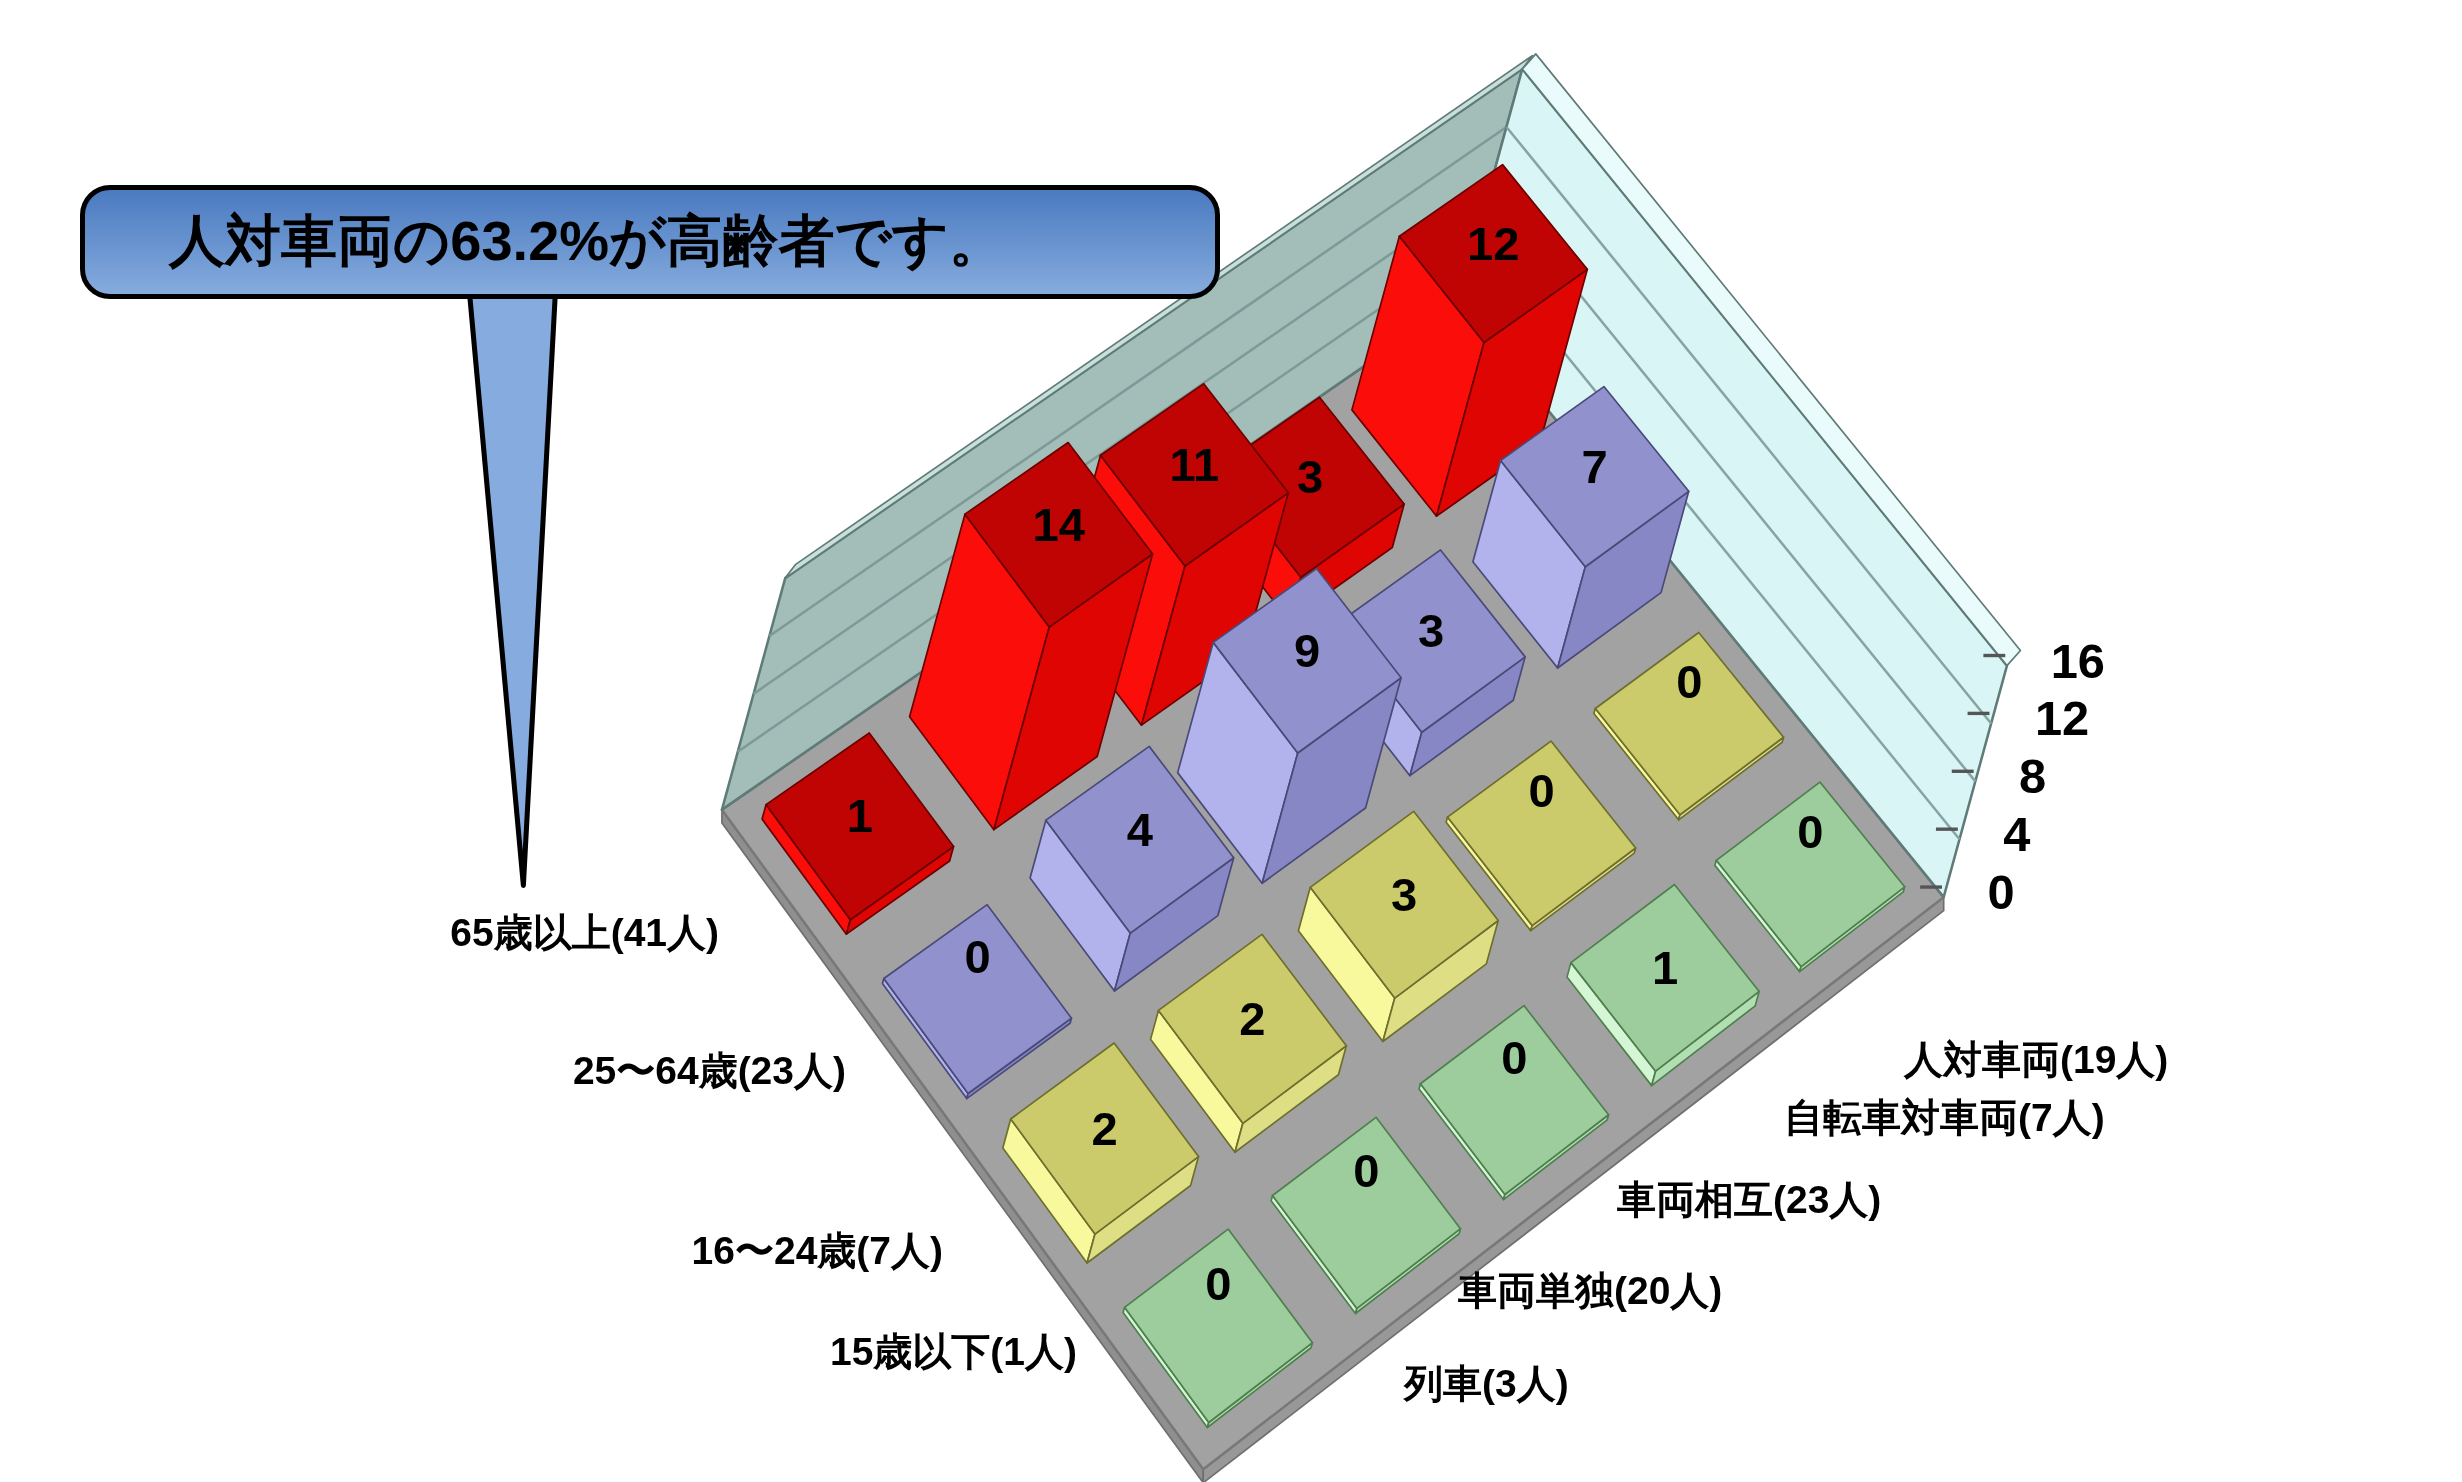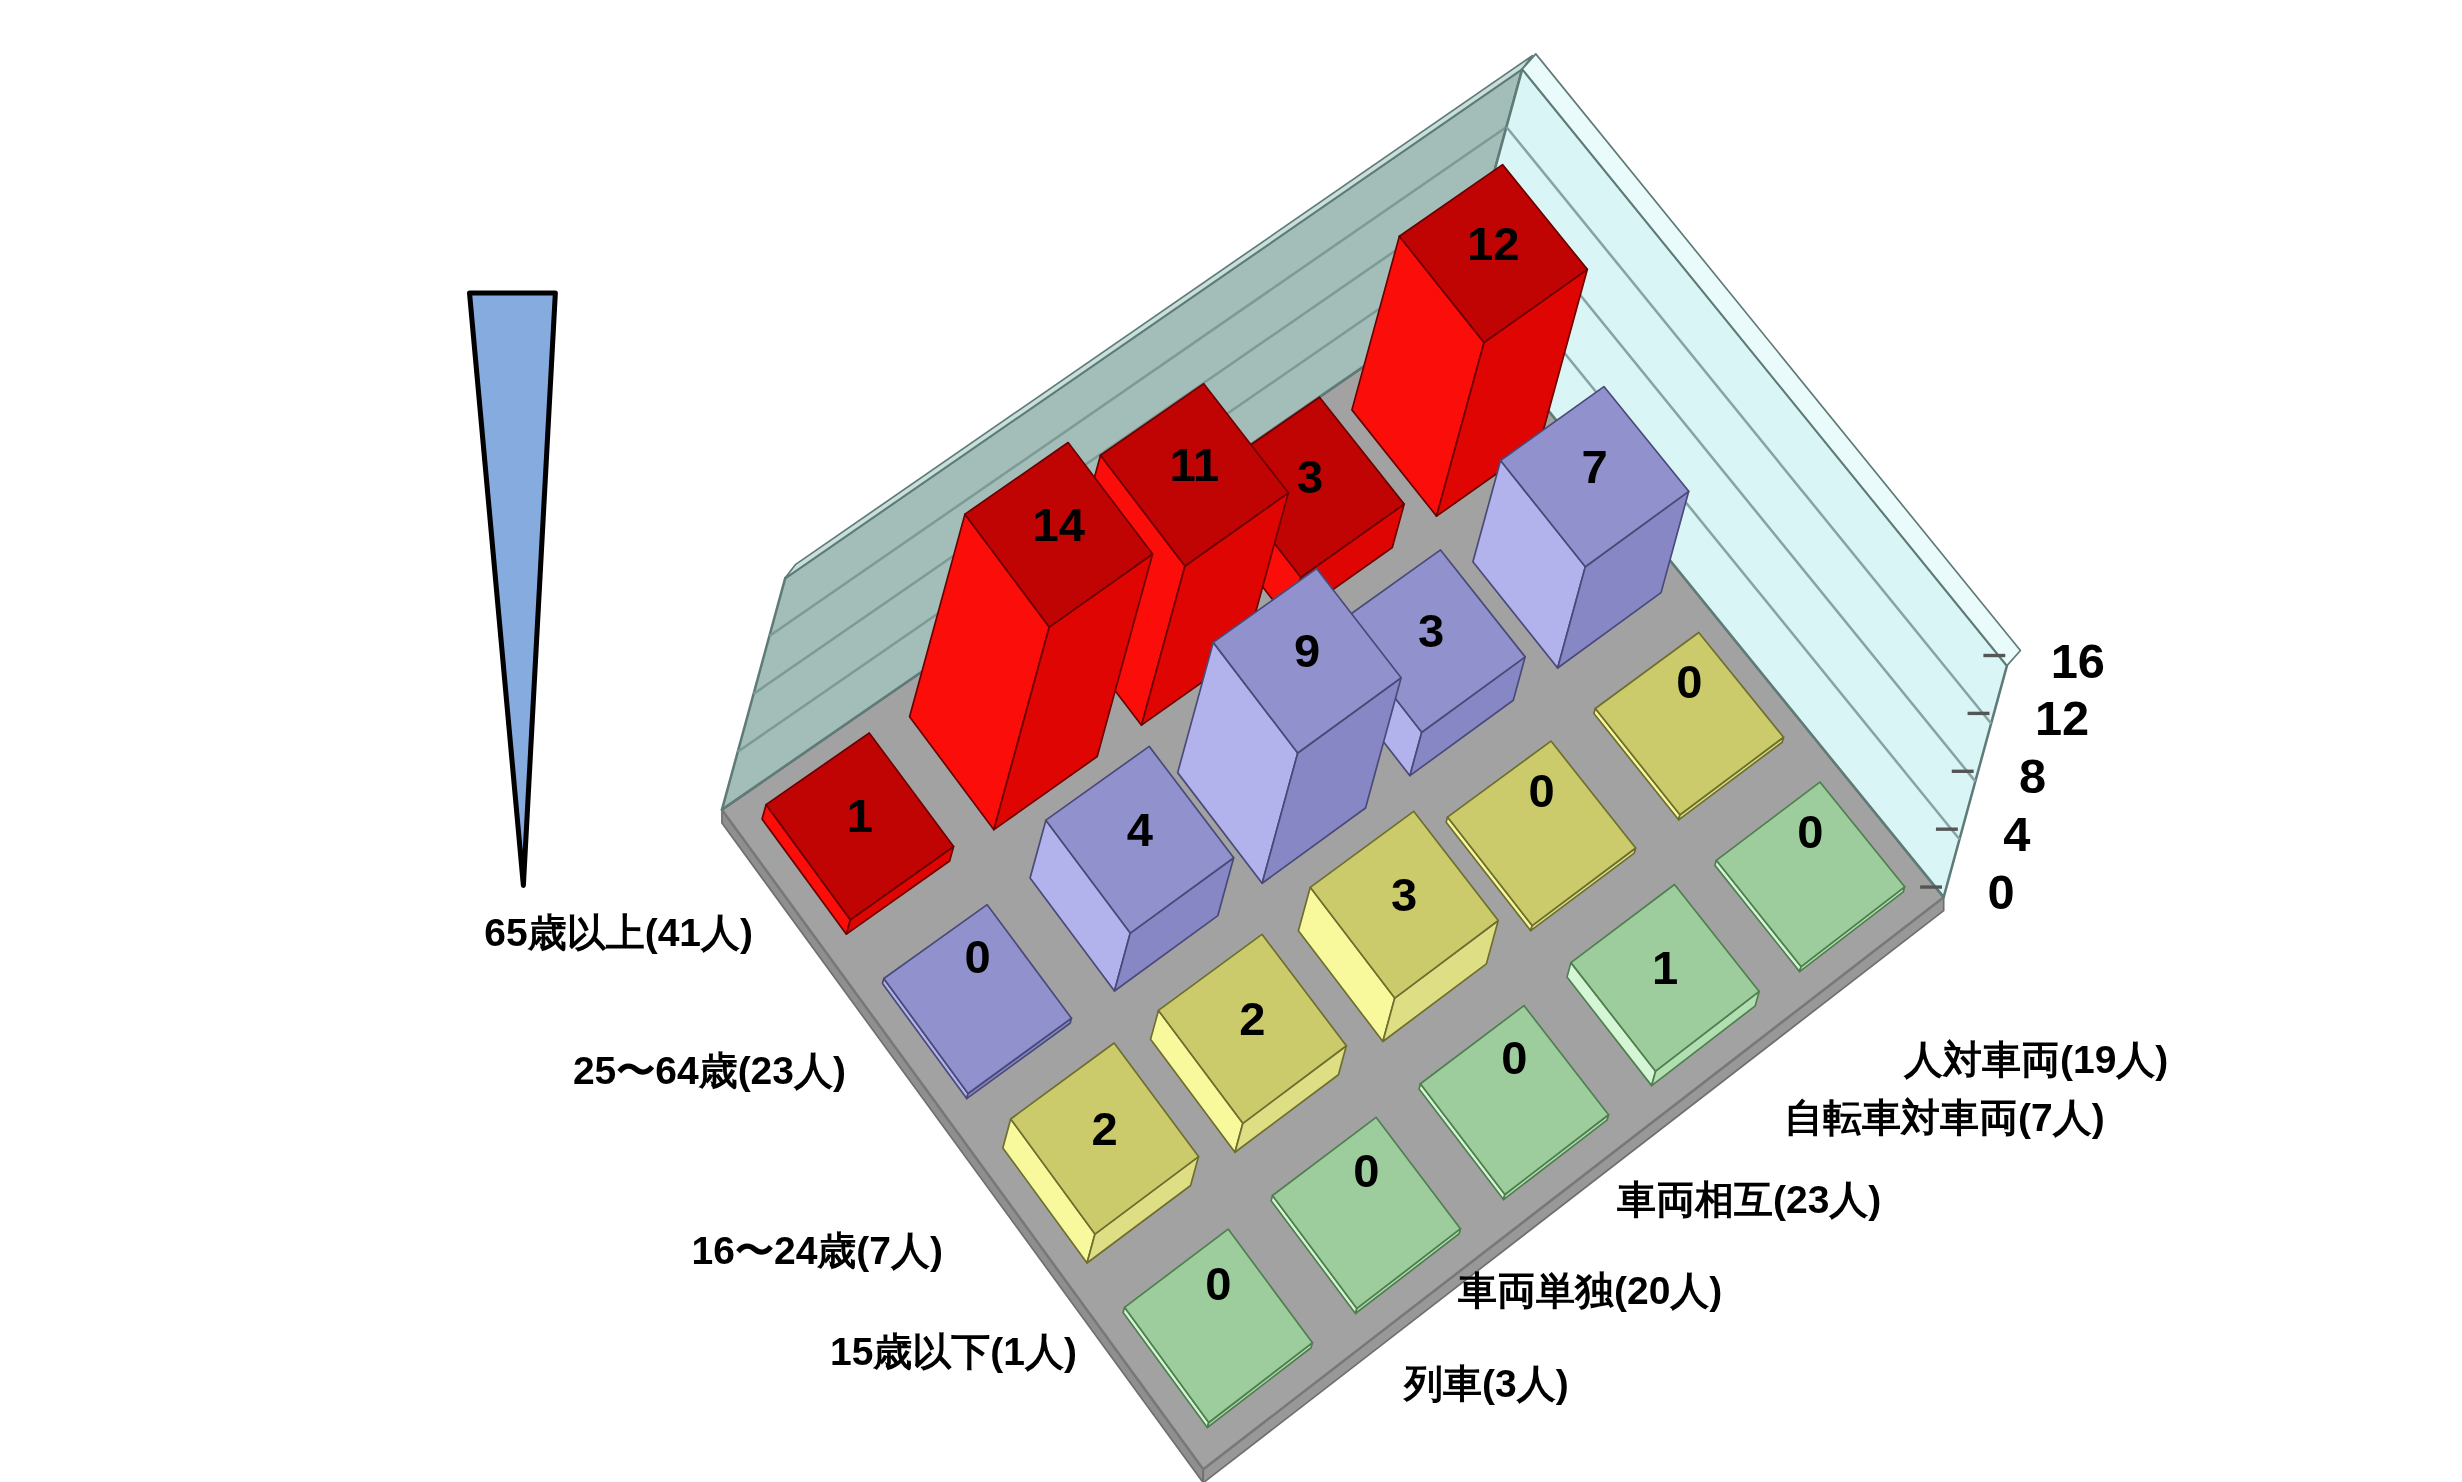--- a/index.html
+++ b/index.html
@@ -122,25 +122,28 @@
       <polygon points="1291.9,1500.8 1415.0,1408.7 1424.4,1374.3 1301.3,1466.4" fill="#dede84" stroke="#6e6e2e" stroke-width="2" stroke-linejoin="round"></polygon>
       <polygon points="1201.2,1329.6 1324.1,1239.3 1424.4,1374.3 1301.3,1466.4" fill="#cbcb6c" stroke="#6e6e2e" stroke-width="2" stroke-linejoin="round"></polygon>
       <text x="1312.75" y="1340.4125" font-size="56" text-anchor="middle" font-weight="600" fill="#000000" dominant-baseline="central" font-family="&quot;Liberation Sans&quot;,&quot;DejaVu Sans&quot;,sans-serif">2</text>
       <polygon points="1334.8,1559.5 1434.9,1696.3 1436.6,1690.3 1336.5,1553.5" fill="#d4f6d4" stroke="#4f7f4f" stroke-width="2" stroke-linejoin="round"></polygon>
       <polygon points="1434.9,1696.3 1558.1,1601.5 1559.8,1595.5 1436.6,1690.3" fill="#b2dfb2" stroke="#4f7f4f" stroke-width="2" stroke-linejoin="round"></polygon>
       <polygon points="1336.5,1553.5 1459.6,1460.5 1559.8,1595.5 1436.6,1690.3" fill="#9dcd9d" stroke="#4f7f4f" stroke-width="2" stroke-linejoin="round"></polygon>
       <text x="1448.095" y="1524.9175" font-size="56" text-anchor="middle" font-weight="600" fill="#000000" dominant-baseline="central" font-family="&quot;Liberation Sans&quot;,&quot;DejaVu Sans&quot;,sans-serif">0</text>
     </svg>
 
 
-  <div class="side-label anchor-end" style="left:753px;top:911px;">65歳以上(41人)</div>
+  <div class="side-label anchor-end" style="left:719px;top:911px;">65歳以上(41人)</div>
   <div class="side-label anchor-end" style="left:846px;top:1049px;text-align:right;">25〜64歳(23人)</div>
   <div class="side-label anchor-end" style="left:943px;top:1229px;">16〜24歳(7人)</div>
   <div class="side-label anchor-end" style="left:1077px;top:1330px;">15歳以下(1人)</div>
 
   <div class="side-label" style="left:1904px;top:1038px;">人対車両(19人)</div>
   <div class="side-label" style="left:1784px;top:1096px;">自転車対車両(7人)</div>
   <div class="side-label" style="left:1617px;top:1178px;">車両相互(23人)</div>
   <div class="side-label" style="left:1458px;top:1269px;text-align:right;">車両単独(20人)</div>
   <div class="side-label" style="left:1404px;top:1362px;">列車(3人)</div>
 
+  <div id="callout-box">
+    <span id="callout-text">人対車両の63.2%が高齢者です。</span>
+  </div>
 </div>
 
 
 </body></html>

